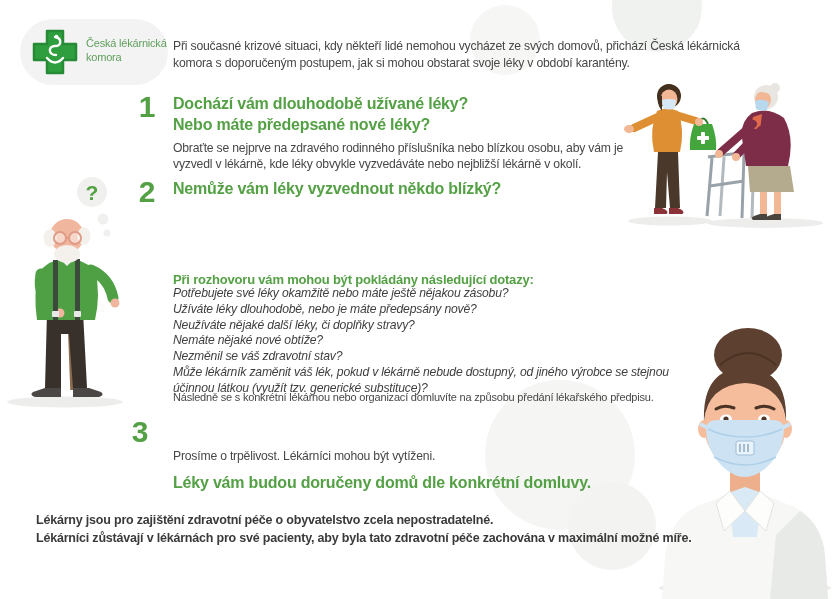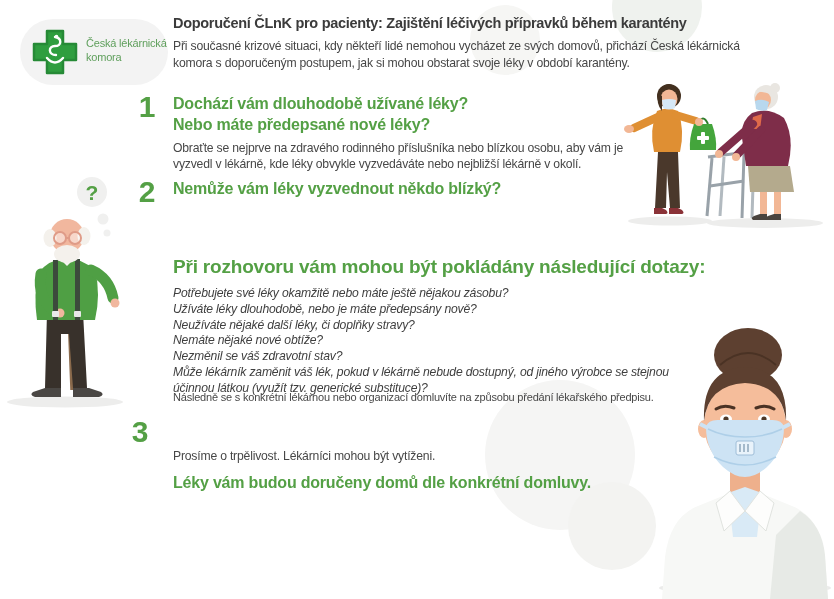--- a/index.html
+++ b/index.html
@@ -32,21 +32,21 @@
   .step-head{font-size:16px;font-weight:bold;color:#54a045;line-height:21px;letter-spacing:-0.2px;}
   .h1{left:173px;top:93px;width:520px;}
   .h2{left:173px;top:178px;width:540px;}
   .h3{left:173px;top:440px;width:560px;margin-top:32px;}
 
   .step-body{font-size:12.2px;line-height:16px;color:#474747;letter-spacing:-0.2px;}
   .sb1{left:173px;top:140px;width:620px;}
   .sb2{left:173px;top:201px;width:620px;}
   .sb3{left:173px;top:448px;width:480px;}
 
-  .int-head{left:173px;top:256px;width:560px;font-size:19px;font-weight:bold;color:#54a045;letter-spacing:-0.2px;}
+  .int-head{left:173px;top:272px;width:560px;font-size:13px;font-weight:bold;color:#54a045;letter-spacing:-0.2px;}
   .questions{left:173px;top:286px;width:600px;}
   .questions p{margin:0;font-size:12.2px;line-height:15.8px;font-style:italic;color:#3f3f3f;letter-spacing:-0.2px;white-space:pre-line;}
   .followup{left:173px;top:391px;width:660px;font-size:11px;color:#474747;letter-spacing:-0.2px;}
 
   .warning{left:173px;top:469px;width:580px;font-size:13px;font-weight:bold;color:#54a045;line-height:17px;letter-spacing:-0.2px;}
 
   .footer{left:36px;top:512px;width:770px;}
   .footer p{margin:0;font-size:12.5px;font-weight:bold;color:#3a3a3a;line-height:17.5px;letter-spacing:-0.2px;}
 
   .ill{position:absolute;z-index:1;}
@@ -70,21 +70,20 @@
       <path d="M24,9 c7,1 7,9 0,9 c-7,0 -7,9 1,9" stroke="#ffffff" stroke-width="2.4" fill="none" stroke-linecap="round"></path>
       <circle cx="25.5" cy="8.5" r="1.8" fill="#ffffff"></circle>
       <path d="M16,30 q8,9 16,0" stroke="#ffffff" stroke-width="2.4" fill="none" stroke-linecap="round"></path>
     </svg>
     <div class="logo-text">
       <div>Česká lékárnická</div>
       <div>komora</div>
     </div>
   </div>
 
-  <h1 class="abs title">Doporučení ČLnK pro pacienty: Zajištění léčivých přípravků během karantény</h1>
   <p class="abs intro pre">Při současné krizové situaci, kdy někteří lidé nemohou vycházet ze svých domovů, přichází Česká lékárnická
 komora s doporučeným postupem, jak si mohou obstarat svoje léky v období karantény.</p>
 
   <div class="abs num n1">1</div>
   <h2 class="abs step-head h1 pre">Dochází vám dlouhodobě užívané léky?
 Nebo máte předepsané nové léky?</h2>
   <p class="abs step-body sb1 pre">Obraťte se nejprve na zdravého rodinného příslušníka nebo blízkou osobu, aby vám je
 vyzvedl v lékárně, kde léky obvykle vyzvedáváte nebo nejbližší lékárně v okolí.</p>
 
   <div class="abs num n2">2</div>
@@ -99,20 +98,24 @@
     <p>Nezměnil se váš zdravotní stav?</p>
     <p>Může lékárník zaměnit váš lék, pokud v lékárně nebude dostupný, od jiného výrobce se stejnou
 účinnou látkou (využít tzv. generické substituce)?</p>
   </div>
   <p class="abs followup">Následně se s konkrétní lékárnou nebo organizací domluvíte na způsobu předání lékařského předpisu.</p>
 
   <div class="abs num n3">3</div>
   <h2 class="abs step-head h3">Léky vám budou doručeny domů dle konkrétní domluvy.</h2>
   <p class="abs step-body sb3">Prosíme o trpělivost. Lékárníci mohou být vytíženi.</p>
 
+  <div class="abs footer">
+    <p>Lékárny jsou pro zajištění zdravotní péče o obyvatelstvo zcela nepostradatelné.</p>
+    <p>Lékárníci zůstávají v lékárnách pro své pacienty, aby byla tato zdravotní péče zachována v maximální možné míře.</p>
+  </div>
 
   <svg class="ill man" width="140" height="250" viewBox="0 0 140 250">
     <g>
       <circle cx="89" cy="30" r="15" fill="#f0f0ef"></circle>
       <circle cx="100" cy="57" r="5.5" fill="#f0f0ef"></circle>
       <circle cx="104" cy="71" r="3.5" fill="#f0f0ef"></circle>
       <text x="89" y="38" font-size="21" font-weight="bold" fill="#54a045" text-anchor="middle">?</text>
     </g>
     <ellipse cx="62" cy="240" rx="58" ry="5.5" fill="#ededec"></ellipse>
     <g>

